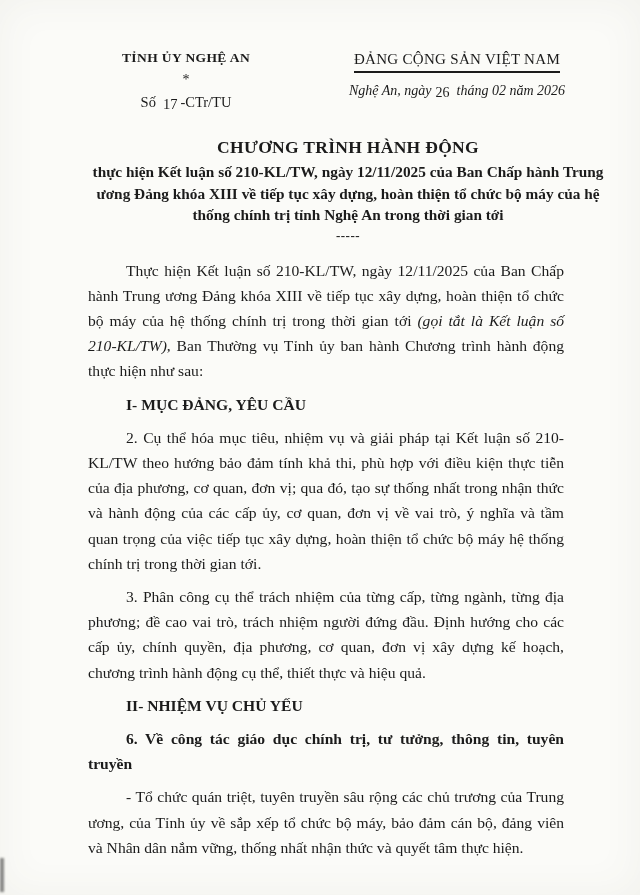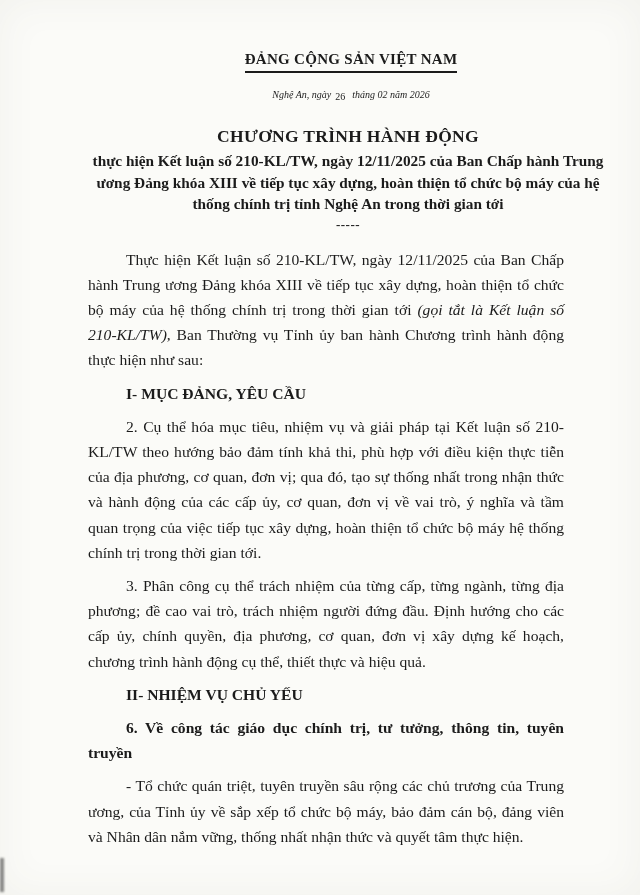--- a/index.html
+++ b/index.html
@@ -37,31 +37,31 @@
     .star { font-size: 14px; margin-top: 7px; line-height: 14px; }
     .doc-no { font-size: 14.5px; margin-top: 7px; white-space: nowrap; }
     .filled-no {
       display: inline-block;
       margin: 0 3px 0 7px;
       position: relative;
       top: 1.5px;
     }
     .party {
       display: inline-block;
-      font-weight: bold;
+      font-weight: normal;
       font-size: 15px;
       letter-spacing: 0.3px;
       border-bottom: 2px solid #1b1b1b;
       padding-bottom: 3px;
       white-space: nowrap;
     }
     .dateline {
       font-style: italic;
-      font-size: 10px;
-      margin-top: 16px;
+      font-size: 14px;
+      margin-top: 10px;
       white-space: nowrap;
     }
     .filled-day {
       display: inline-block;
       font-style: normal;
       margin: 0 7px 0 4px;
       position: relative;
       top: 2px;
     }
     .title-block {
@@ -104,20 +104,25 @@
     .italic { font-style: italic; }
   </style>
 </head>
 <body>
 
 <div class="page">
 
   <div class="scan-mark"></div>
 
   <div class="header">
+    <div class="header-left">
+      <div class="org">TỈNH ỦY NGHỆ AN</div>
+      <div class="star">*</div>
+      <div class="doc-no"><span>Số</span><span class="filled-no">17</span><span>-CTr/TU</span></div>
+    </div>
     <div class="header-right">
       <div><span class="party">ĐẢNG CỘNG SẢN VIỆT NAM</span></div>
       <div class="dateline"><span>Nghệ An, ngày</span><span class="filled-day">26</span><span>tháng 02 năm 2026</span></div>
     </div>
   </div>
 
   <div class="title-block">
     <div class="doc-title">CHƯƠNG TRÌNH HÀNH ĐỘNG</div>
     <div class="doc-subtitle">thực hiện Kết luận số 210-KL/TW, ngày 12/11/2025 của Ban Chấp hành Trung ương Đảng khóa XIII về tiếp tục xây dựng, hoàn thiện tổ chức bộ máy của hệ thống chính trị tỉnh Nghệ An trong thời gian tới</div>
     <div class="divider">-----</div>

